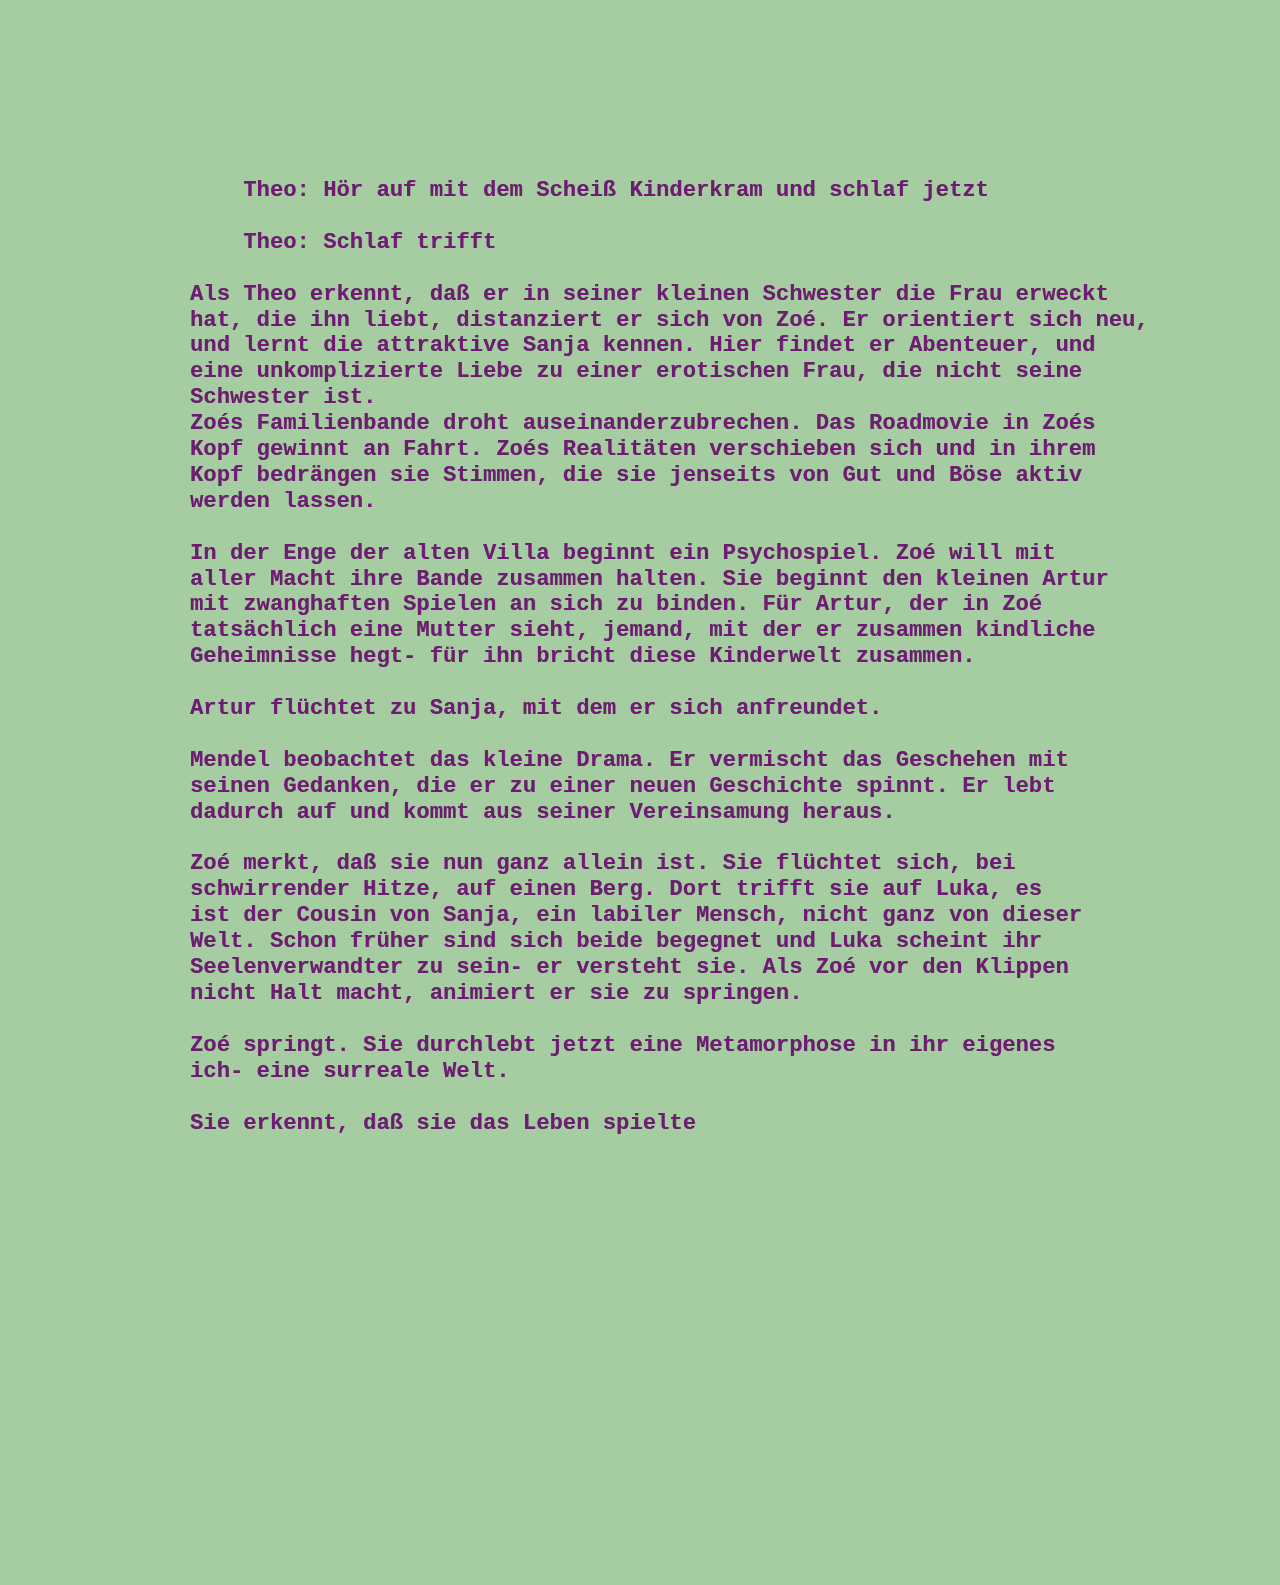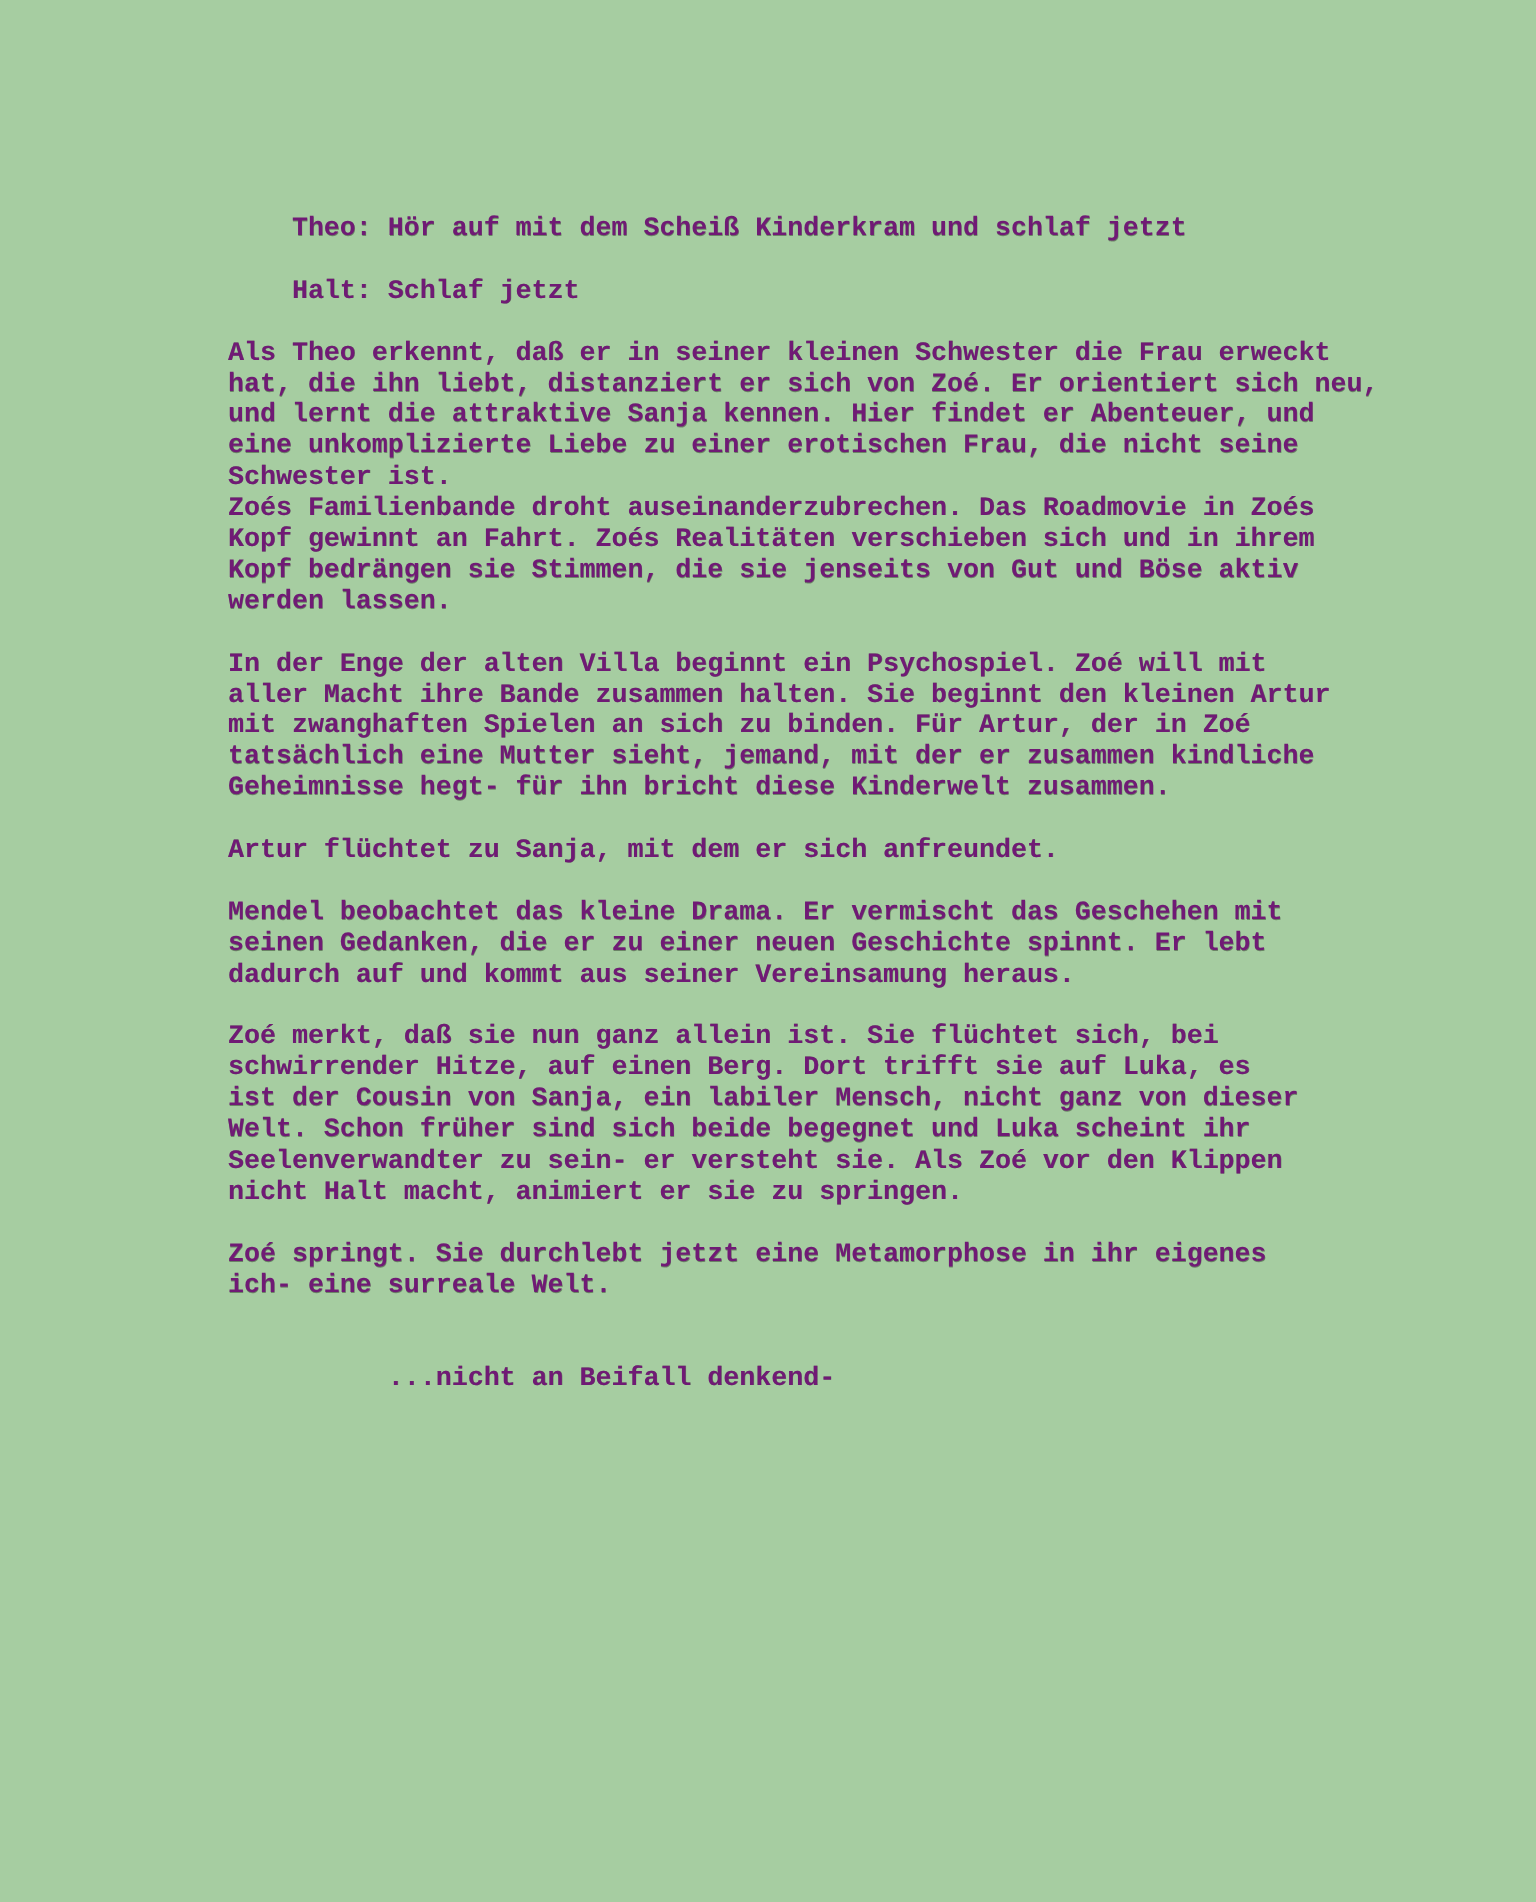--- a/index.html
+++ b/index.html
@@ -35,21 +35,21 @@
   }
   .extra-gap {
     margin-top: 25.9px;
   }
 </style>
 </head>
 <body>
 
 <div class="sheet">
   <pre class="para">    Theo: Hör auf mit dem Scheiß Kinderkram und schlaf jetzt</pre>
-  <pre class="para">    Halt: Schlaf jetzt</pre>
+  <pre class="para">    Theo: Schlaf trifft</pre>
   <pre class="para">Als Theo erkennt, daß er in seiner kleinen Schwester die Frau erweckt
 hat, die ihn liebt, distanziert er sich von Zoé. Er orientiert sich neu,
 und lernt die attraktive Sanja kennen. Hier findet er Abenteuer, und
 eine unkomplizierte Liebe zu einer erotischen Frau, die nicht seine
 Schwester ist.
 Zoés Familienbande droht auseinanderzubrechen. Das Roadmovie in Zoés
 Kopf gewinnt an Fahrt. Zoés Realitäten verschieben sich und in ihrem
 Kopf bedrängen sie Stimmen, die sie jenseits von Gut und Böse aktiv
 werden lassen.</pre>
   <pre class="para">In der Enge der alten Villa beginnt ein Psychospiel. Zoé will mit
@@ -62,14 +62,14 @@
 seinen Gedanken, die er zu einer neuen Geschichte spinnt. Er lebt
 dadurch auf und kommt aus seiner Vereinsamung heraus.</pre>
   <pre class="para">Zoé merkt, daß sie nun ganz allein ist. Sie flüchtet sich, bei
 schwirrender Hitze, auf einen Berg. Dort trifft sie auf Luka, es
 ist der Cousin von Sanja, ein labiler Mensch, nicht ganz von dieser
 Welt. Schon früher sind sich beide begegnet und Luka scheint ihr
 Seelenverwandter zu sein- er versteht sie. Als Zoé vor den Klippen
 nicht Halt macht, animiert er sie zu springen.</pre>
   <pre class="para">Zoé springt. Sie durchlebt jetzt eine Metamorphose in ihr eigenes
 ich- eine surreale Welt.</pre>
-  <pre class="para extra-gap">          ...nicht an Beifall denkend-</pre>
+  <pre class="para">Sie erkennt, daß sie das Leben spielte</pre>
 </div>
 
 </body></html>

